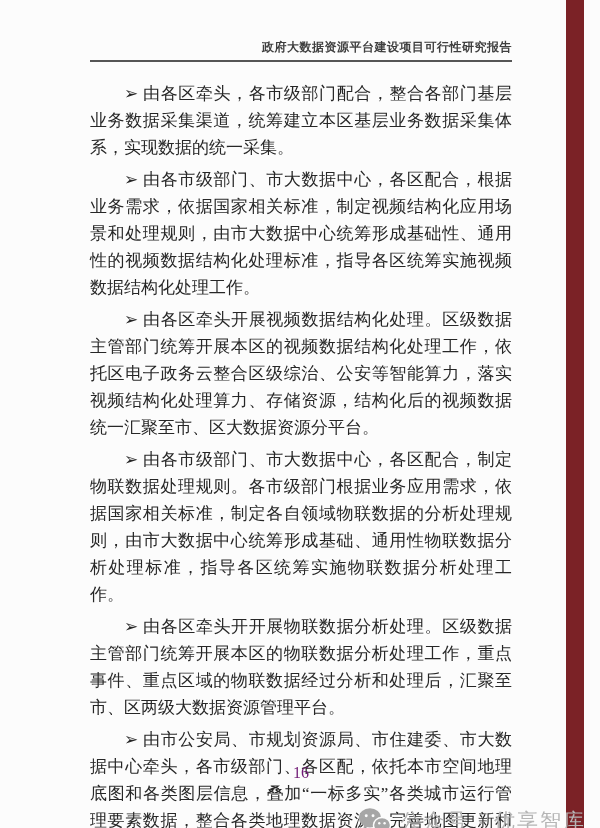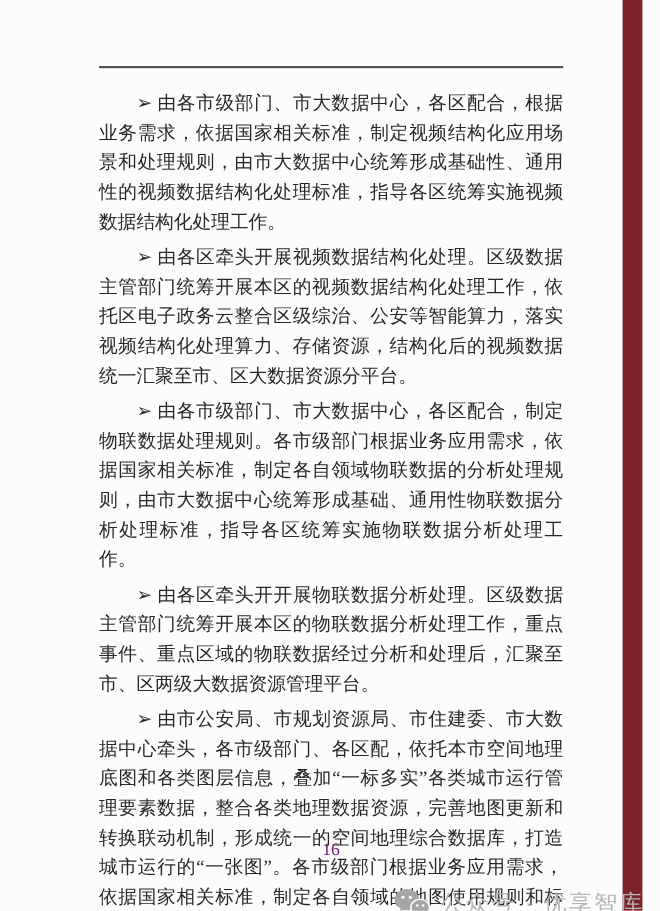--- a/index.html
+++ b/index.html
@@ -68,24 +68,26 @@
     letter-spacing:2px;
     white-space:nowrap;
   }
   .watermark svg { display:block; }
 </style>
 </head>
 <body>
 
 <div class="page">
 
+  <div class="page-title">政府大数据资源平台建设项目可行性研究报告</div>
 
   <div class="header-rule"></div>
 
   <div class="content">
+    <p>➢ 由各区牵头，各市级部门配合，整合各部门基层业务数据采集渠道，统筹建立本区基层业务数据采集体系，实现数据的统一采集。</p>
     <p>➢ 由各市级部门、市大数据中心，各区配合，根据业务需求，依据国家相关标准，制定视频结构化应用场景和处理规则，由市大数据中心统筹形成基础性、通用性的视频数据结构化处理标准，指导各区统筹实施视频数据结构化处理工作。</p>
     <p>➢ 由各区牵头开展视频数据结构化处理。区级数据主管部门统筹开展本区的视频数据结构化处理工作，依托区电子政务云整合区级综治、公安等智能算力，落实视频结构化处理算力、存储资源，结构化后的视频数据统一汇聚至市、区大数据资源分平台。</p>
     <p>➢ 由各市级部门、市大数据中心，各区配合，制定物联数据处理规则。各市级部门根据业务应用需求，依据国家相关标准，制定各自领域物联数据的分析处理规则，由市大数据中心统筹形成基础、通用性物联数据分析处理标准，指导各区统筹实施物联数据分析处理工作。</p>
     <p>➢ 由各区牵头开开展物联数据分析处理。区级数据主管部门统筹开展本区的物联数据分析处理工作，重点事件、重点区域的物联数据经过分析和处理后，汇聚至市、区两级大数据资源管理平台。</p>
     <p>➢ 由市公安局、市规划资源局、市住建委、市大数据中心牵头，各市级部门、各区配，依托本市空间地理底图和各类图层信息，叠加“一标多实”各类城市运行管理要素数据，整合各类地理数据资源，完善地图更新和转换联动机制，形成统一的空间地理综合数据库，打造城市运行的“一张图”。各市级部门根据业务应用需求，依据国家相关标准，制定各自领域的地图使用规则和标准，由市大数据中心统筹形成基础性、通用性标准，指导各区地图数据应用。区级数据主管部门以城市运行“一张图”为基础，统筹本区地理信息应用建设。</p>
   </div>
 
   <div class="page-number">16</div>
 
   <div class="accent-bar"></div>

